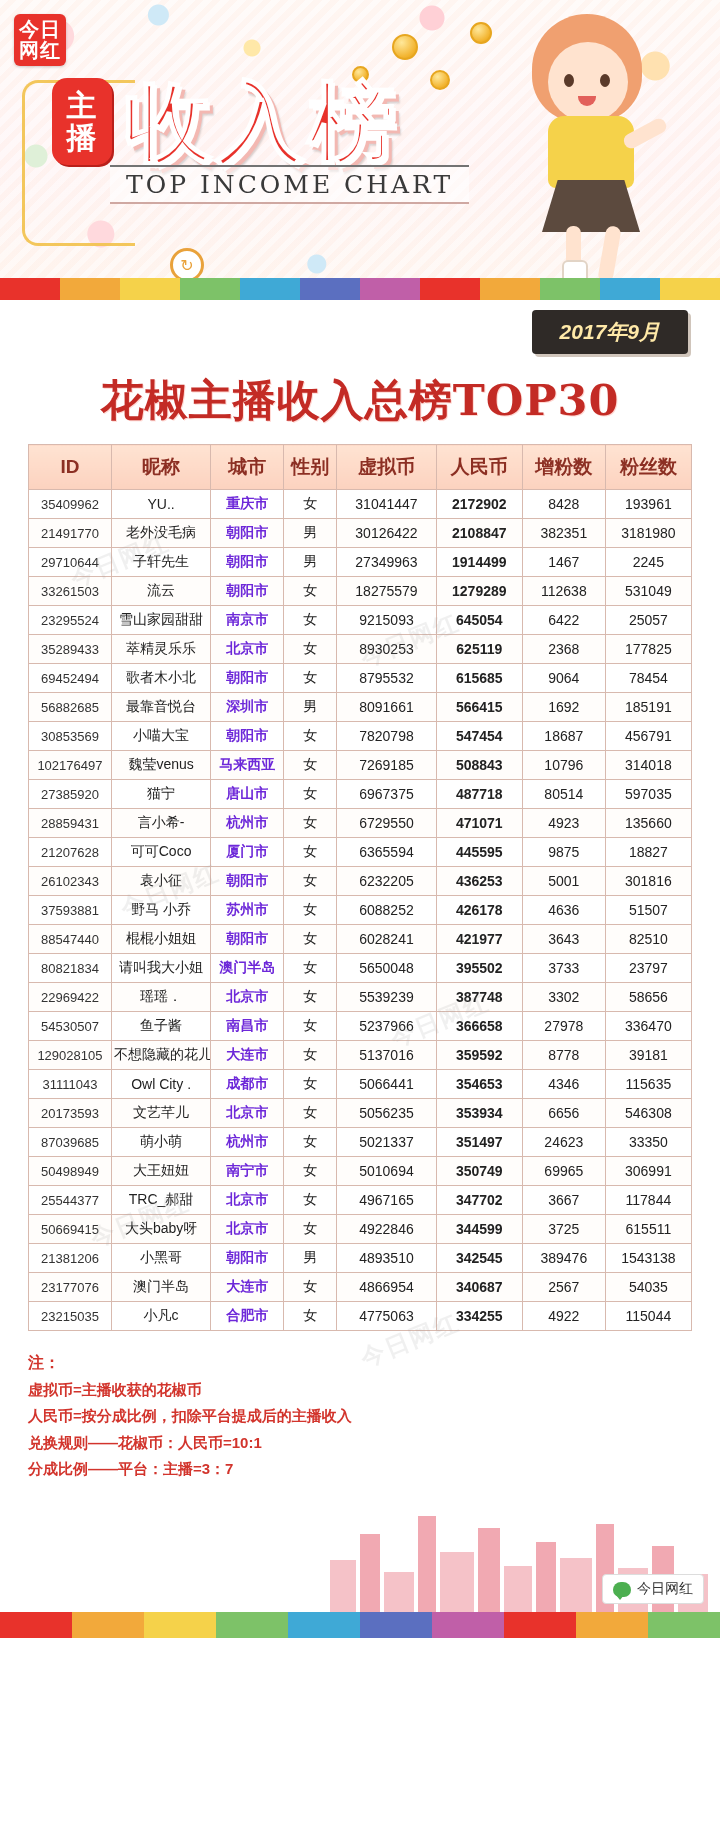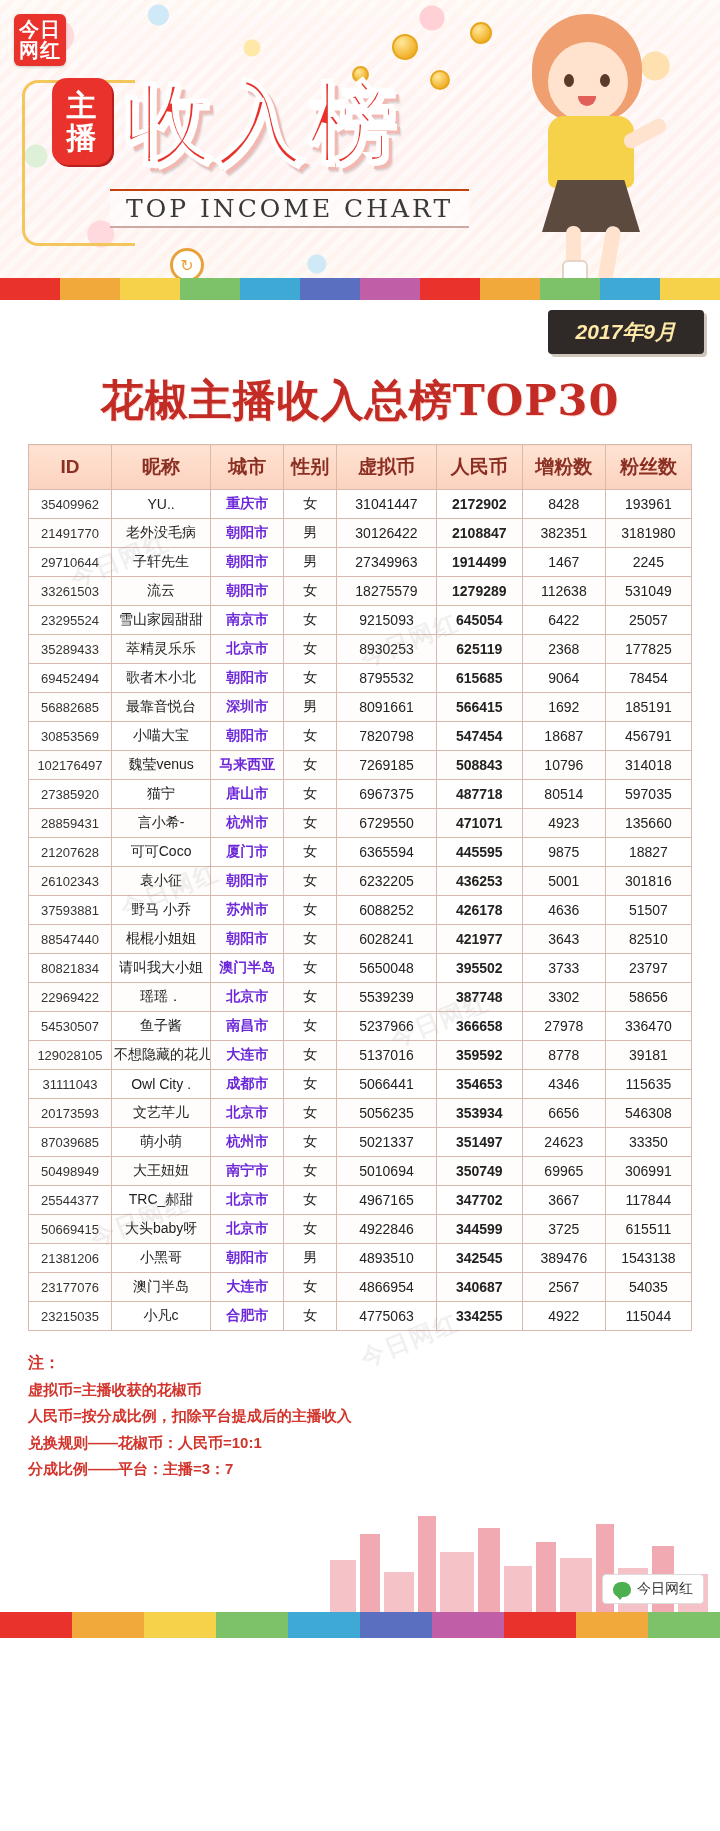--- a/index.html
+++ b/index.html
@@ -93,27 +93,26 @@
     color: #e8322b;
     line-height: 0.95;
     letter-spacing: 4px;
     text-shadow:
       3px 3px 0 #ffffff,
       6px 6px 0 #f3b8b2,
       7px 8px 2px rgba(0,0,0,0.15);
     -webkit-text-stroke: 2px #ffffff;
   }
   .sub-title {
-    margin-top: 24px;
     margin-left: 58px;
     font-family: "DejaVu Serif", "Liberation Serif", serif;
     font-size: 25px;
     letter-spacing: 3px;
     color: #3a3a3a;
-    border-top: 2px solid #c2410c;
+    border-top: 2px solid #737373;
     border-bottom: 2px solid #cfa8a2;
     display: inline-block;
     padding: 3px 16px;
     background: rgba(255,255,255,0.55);
   }
   .girl {
     position: absolute;
     right: 26px;
     top: 8px;
     width: 190px;
@@ -198,21 +197,21 @@
   .color-bar i { display: block; height: 100%; }
 
   
   .date-tag-row {
     position: relative;
     height: 46px;
     margin-top: 10px;
   }
   .date-tag {
     position: absolute;
-    right: 16px;
+    right: 32px;
     top: 0;
     background: #2f2a27;
     color: #ffe9a8;
     font-style: italic;
     font-weight: bold;
     font-size: 21px;
     padding: 8px 28px;
     border-radius: 4px;
     box-shadow: 3px 3px 0 rgba(120,90,60,.35);
   }

